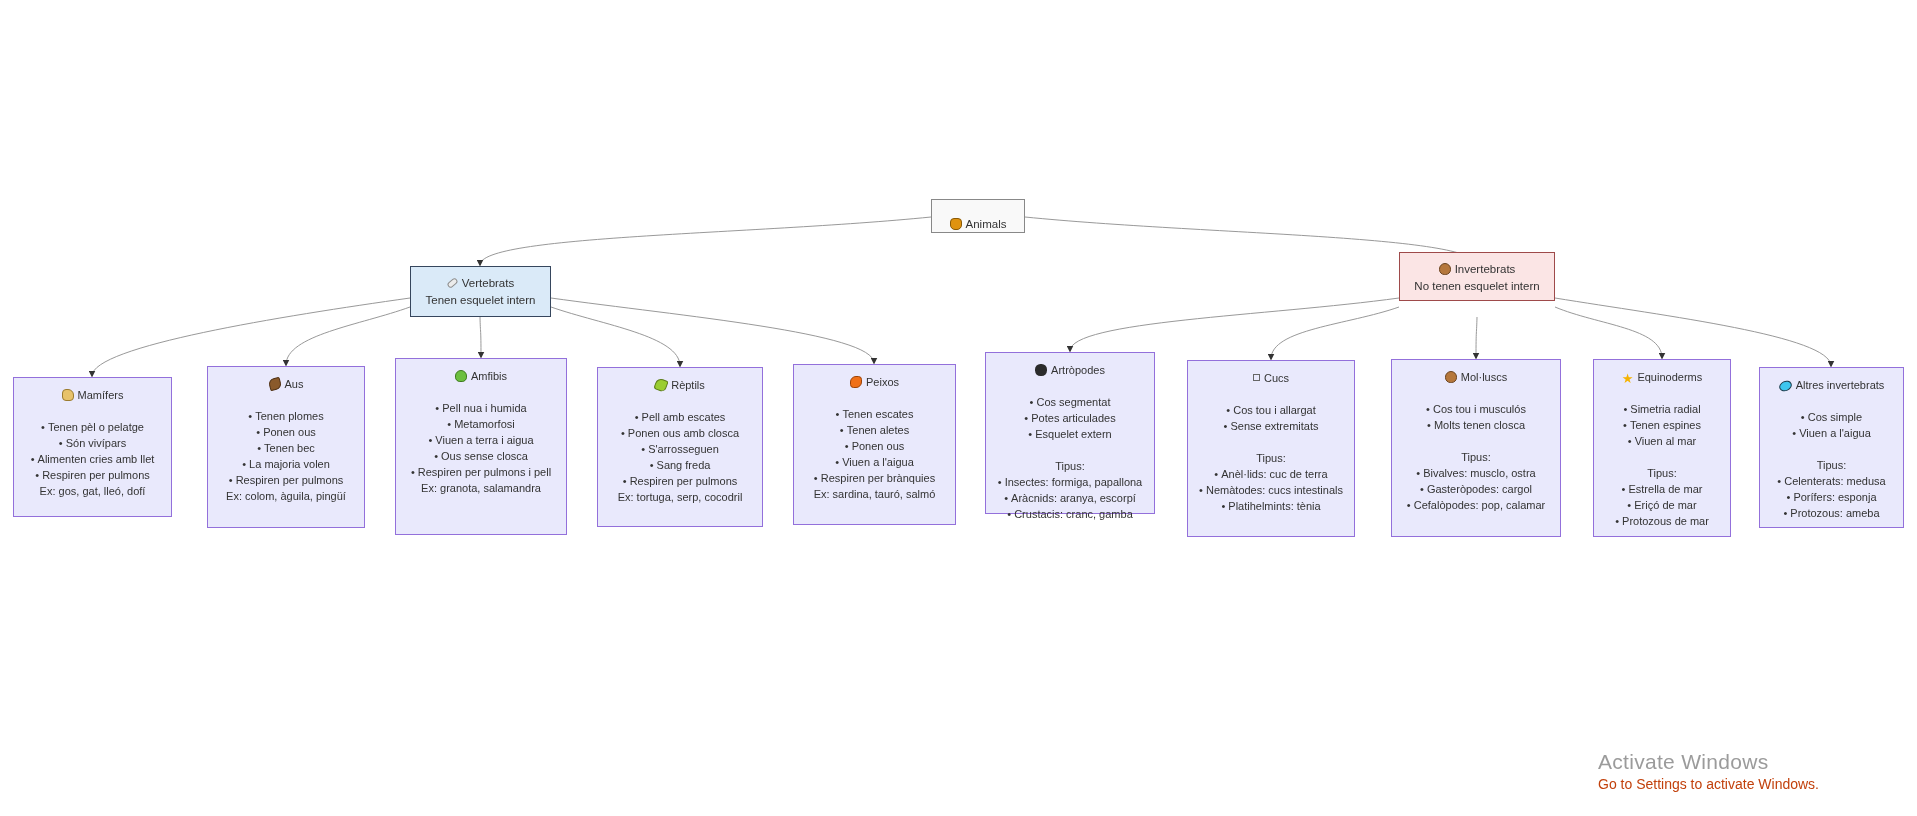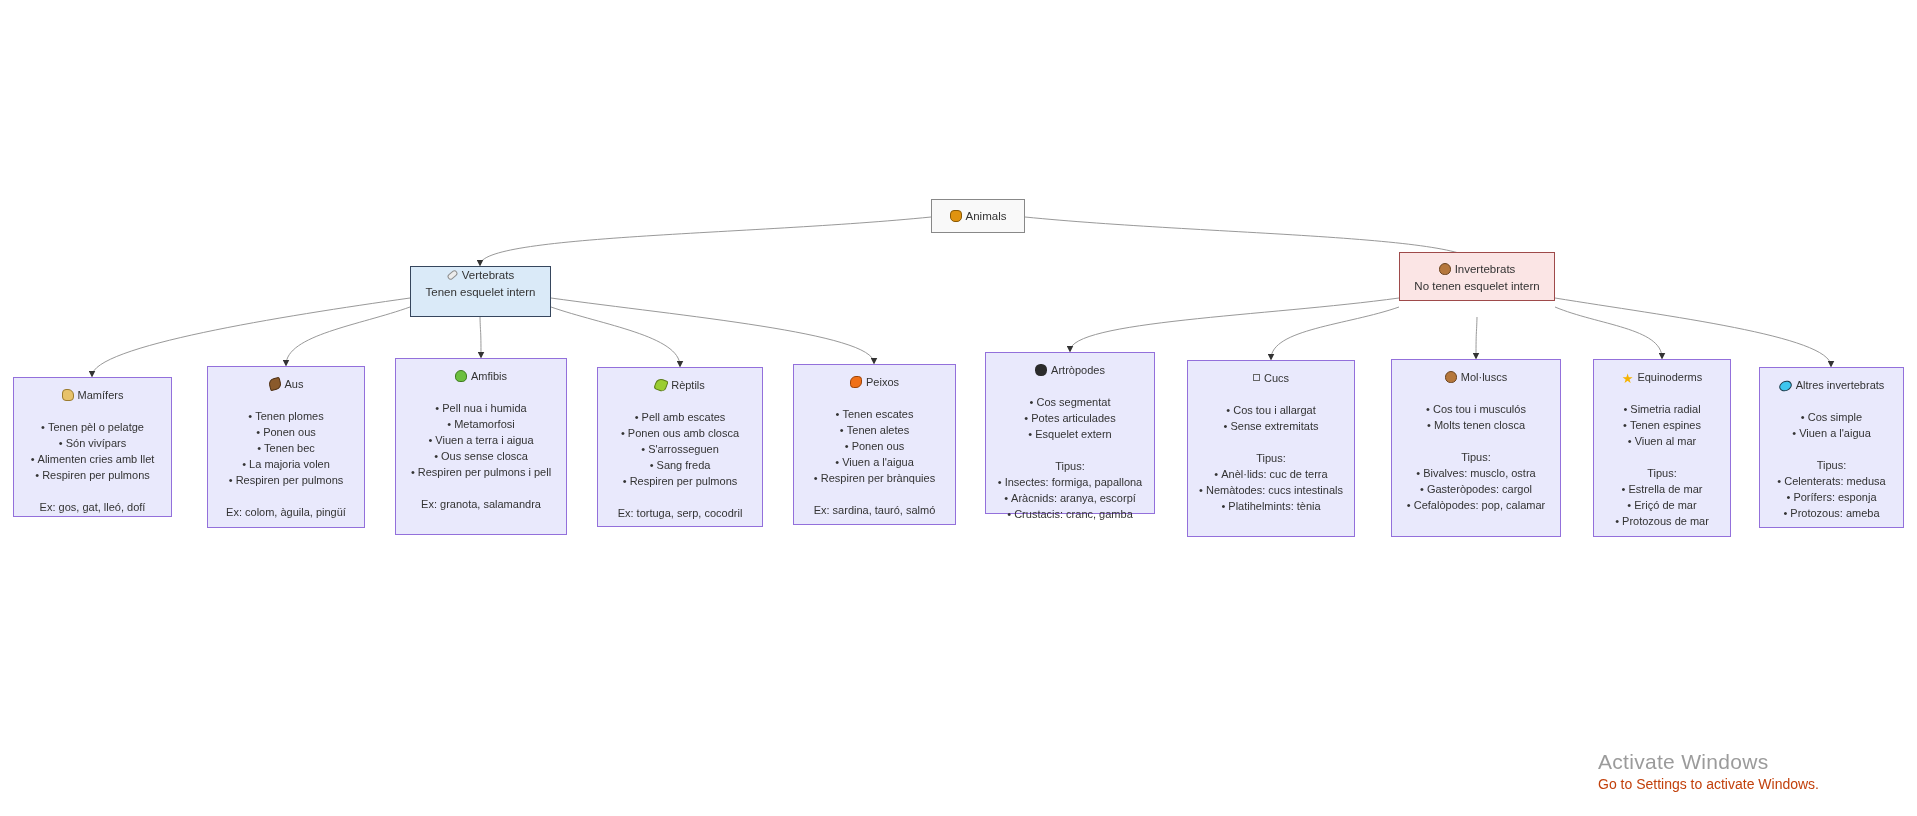--- a/index.html
+++ b/index.html
@@ -9,29 +9,29 @@
     --pink-fill:#fbe5e5; --pink-border:#9e4a4a;
     --root-fill:#f9f9f9; --root-border:#888888;
   }
   html,body{margin:0;padding:0;background:#ffffff;}
   body{font-family:"Liberation Sans","DejaVu Sans",sans-serif;color:var(--text);}
   #canvas{position:relative;width:1917px;height:816px;overflow:hidden;background:#ffffff;}
   #edges{position:absolute;left:0;top:0;width:1917px;height:816px;}
   .node{position:absolute;box-sizing:border-box;border:1px solid;text-align:center;
         font-size:11px;line-height:16px;}
   .node.leaf{background:var(--leaf-fill);border-color:var(--leaf-border);padding-top:9px;}
-  .node.blue{background:var(--blue-fill);border-color:var(--blue-border);font-size:11.5px;line-height:17px;}
+  .node.blue{background:var(--blue-fill);border-color:var(--blue-border);padding-top:8px;font-size:11.5px;line-height:17px;}
   .node.pink{background:var(--pink-fill);border-color:var(--pink-border);padding-top:8px;font-size:11.5px;line-height:17px;}
-  .node.root{background:var(--root-fill);border-color:var(--root-border);padding-top:8px;font-size:11.5px;}
+  .node.root{background:var(--root-fill);border-color:var(--root-border);padding-top:16px;font-size:11.5px;}
   .ntitle{white-space:nowrap;}
   .nbody{margin-top:16px;}
   .bline::before{content:"\2022\00a0";}
   .bline{padding:0 4px;}
   .tipus{margin-top:16px;}
-  .example{margin-top:16px;}
+  .example{}
   
   .nicon{display:inline-block;vertical-align:-2px;margin-right:4px;width:12px;height:12px;}
   .i-ox{background:#e0930f;border-radius:4px 4px 5px 5px;border:1px solid #8a5a06;box-sizing:border-box;}
   .i-bone{width:11px;height:6px;background:#ececec;border:1px solid #8d8d8d;border-radius:3px;transform:rotate(-40deg);box-sizing:border-box;vertical-align:1px;}
   .i-snail{background:#b5773c;border:1px solid #6b4420;border-radius:50% 50% 45% 45%;box-sizing:border-box;}
   .i-dog{background:#e7c26a;border:1px solid #9b7b2f;border-radius:4px 6px 4px 4px;box-sizing:border-box;}
   .i-eagle{background:#8a5a2b;border:1px solid #4f3013;border-radius:6px 2px 6px 2px;transform:rotate(-15deg);box-sizing:border-box;}
   .i-frog{background:#6cbf3f;border:1px solid #3e7a1f;border-radius:50% 50% 40% 40%;box-sizing:border-box;}
   .i-lizard{background:#9acd32;border:1px solid #5c7d18;border-radius:6px 2px 5px 3px;transform:rotate(20deg);box-sizing:border-box;}
   .i-fish{background:#f07018;border:1px solid #9c4206;border-radius:50% 30% 50% 30%;box-sizing:border-box;}

